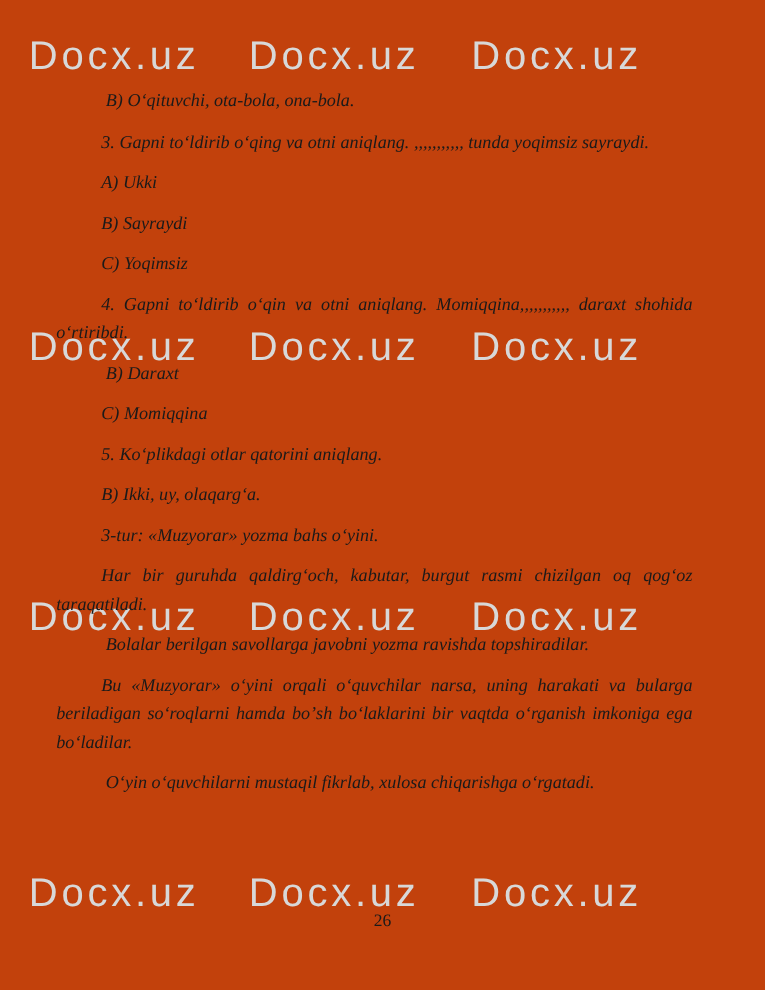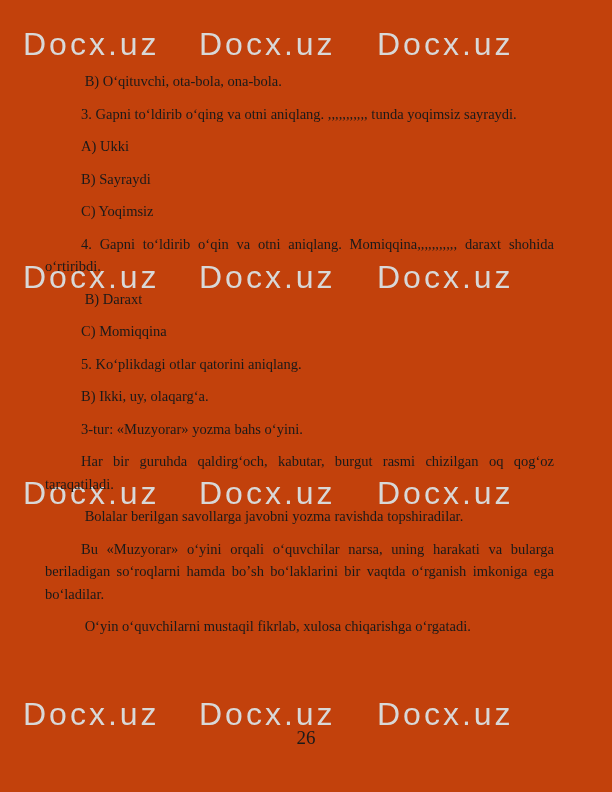--- a/index.html
+++ b/index.html
@@ -36,35 +36,36 @@
     left: 45px;
     top: 70px;
     width: 509px;
     z-index: 1;
   }
   .para { margin: 0 0 10px 0; }
   .line {
     line-height: 22.5px;
     white-space: pre;       
     text-align: left;
+    font-style: italic;
   }
   .indent { text-indent: 36px; }
   .jline {
     white-space: normal;    
     text-align: justify;
     text-align-last: justify;
     word-spacing: -1.5px;
   }
   .pagenum {
     position: absolute;
     top: 730px;
     left: 0;
     width: 100%;
     text-align: center;
-    font-size: 19px;
+    font-size: 14px;
     line-height: 15px;
     z-index: 1;
   }
 </style>
 </head>
 <body>
 
 <div class="page">
 
   <div class="wm-layer">

